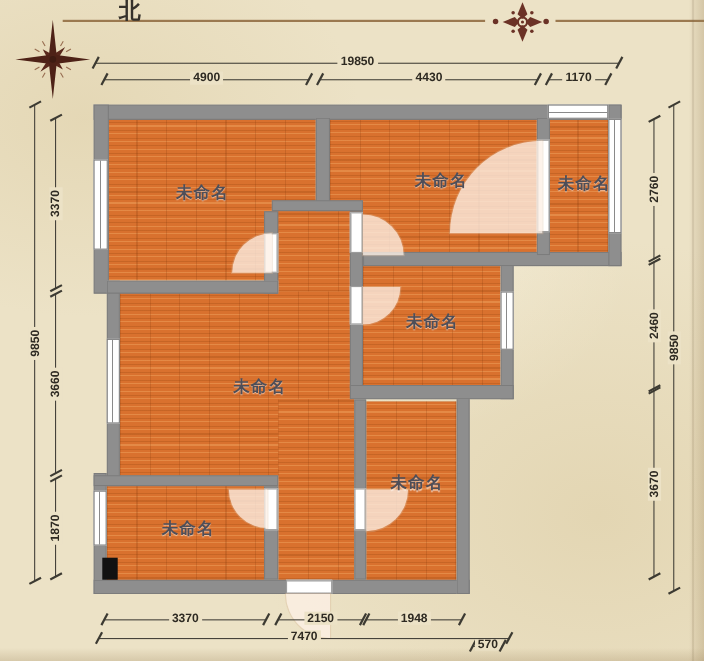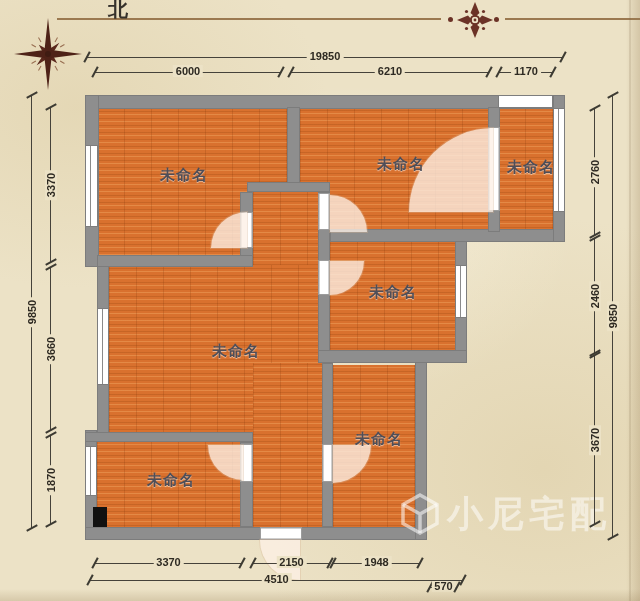--- a/index.html
+++ b/index.html
@@ -169,38 +169,29 @@
   <div id="blacksq"></div>
 
   <div class="rlabel" style="left:136px;top:166px;">未命名</div>
   <div class="rlabel" style="left:353px;top:155px;">未命名</div>
   <div class="rlabel" style="left:483px;top:158px;">未命名</div>
   <div class="rlabel" style="left:345px;top:283px;">未命名</div>
   <div class="rlabel" style="left:188px;top:342px;">未命名</div>
   <div class="rlabel" style="left:331px;top:430px;">未命名</div>
   <div class="rlabel" style="left:123px;top:471px;">未命名</div>
 
-  <div id="wm">
-    <svg width="42" height="44" viewBox="0 0 42 44">
-      <g fill="none" stroke="rgba(255,255,255,0.55)" stroke-width="3.5">
-        <path d="M21 3 L38 12.5 V31.5 L21 41 L4 31.5 V12.5 Z"></path>
-        <path d="M4 12.5 L21 22 L38 12.5 M21 22 V41"></path>
-      </g>
-    </svg>
-    <span id="wm-text">小尼宅配</span>
-  </div>
 
   <div class="dim-h" style="left:87px;top:57px;width:476px;">
     <span class="dlab">19850</span>
   </div>
   <div class="dim-h" style="left:95px;top:72px;width:186px;">
-    <span class="dlab">6000</span>
+    <span class="dlab">4900</span>
   </div>
   <div class="dim-h" style="left:291px;top:72px;width:198px;">
-    <span class="dlab">6210</span>
+    <span class="dlab">4430</span>
   </div>
   <div class="dim-h" style="left:499px;top:72px;width:54px;text-decoration:underline;">
     <span class="dlab">1170</span>
   </div>
 
   <div class="dim-v" style="left:31px;top:95px;height:433px;">
     <span class="dlab">9850</span>
   </div>
   <div class="dim-v" style="left:50px;top:107px;height:155px;">
     <span class="dlab">3370</span>
@@ -231,20 +222,20 @@
   <div class="dim-h" style="left:253px;top:563px;width:77px;">
     <span class="dlab">2150</span>
   </div>
   <div class="dim-h" style="left:333px;top:563px;width:87px;">
     <span class="dlab">1948</span>
   </div>
   <div class="dim-h" style="left:430px;top:587px;width:27px;">
     <span class="dlab">570</span>
   </div>
   <div class="dim-h" style="left:90px;top:580px;width:373px;">
-    <span class="dlab">4510</span>
+    <span class="dlab">7470</span>
   </div>
 
   <div id="edge-crease"></div>
   <div id="edge-right"></div>
   <div id="edge-bottom"></div>
 
 </div>
 
 </body></html>

